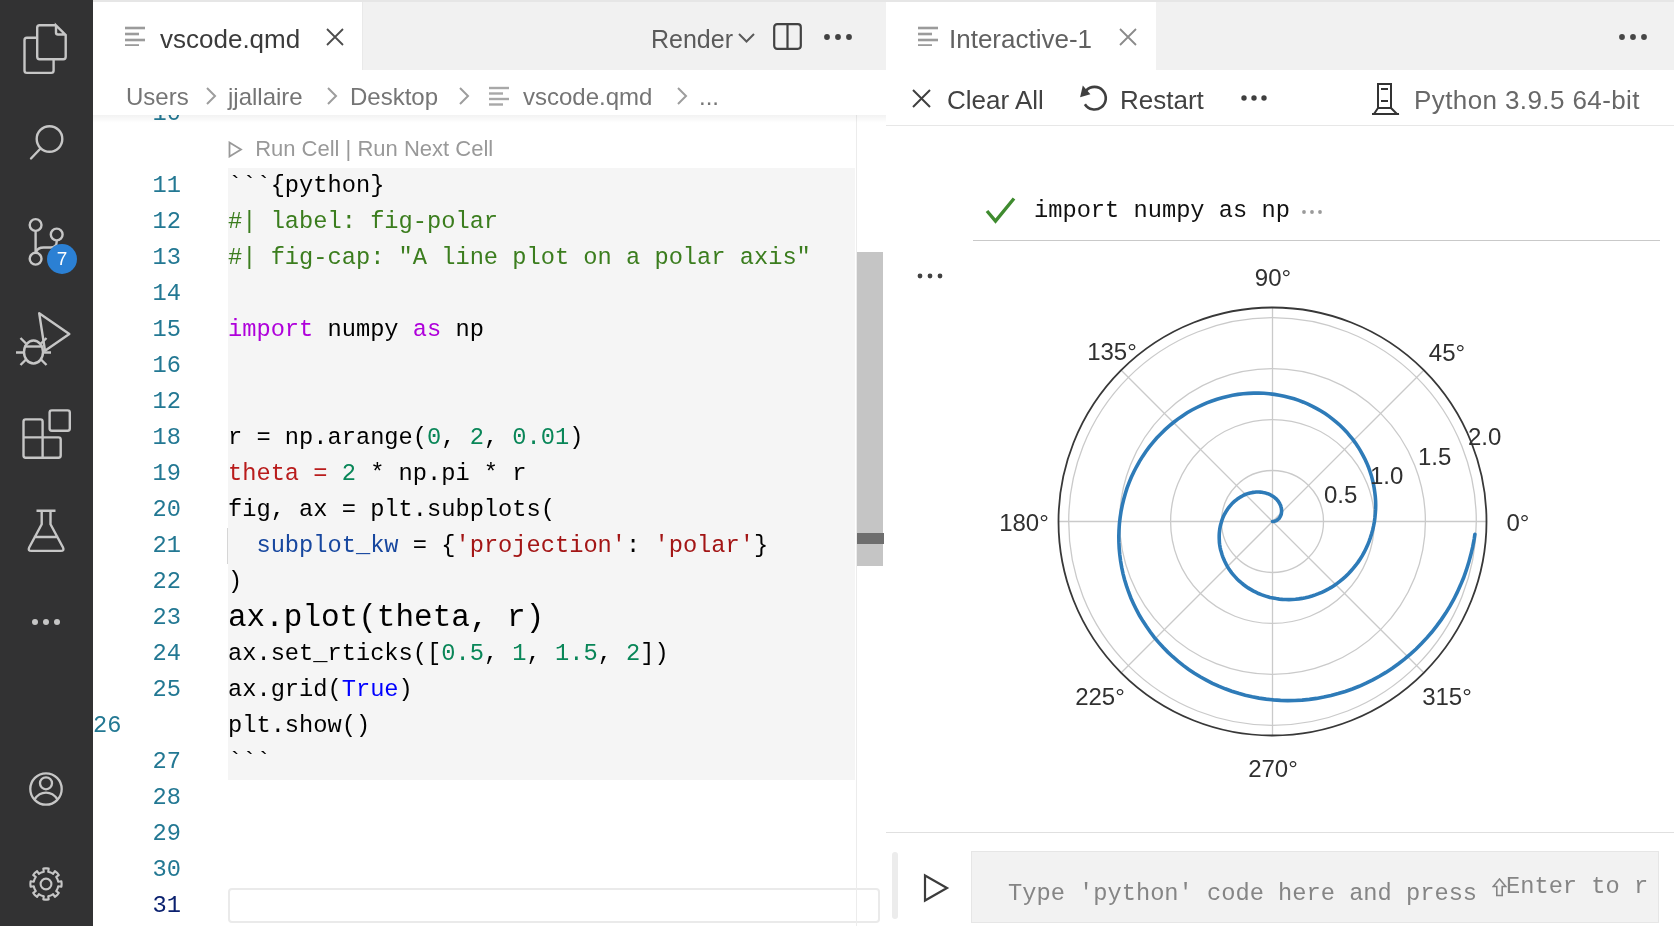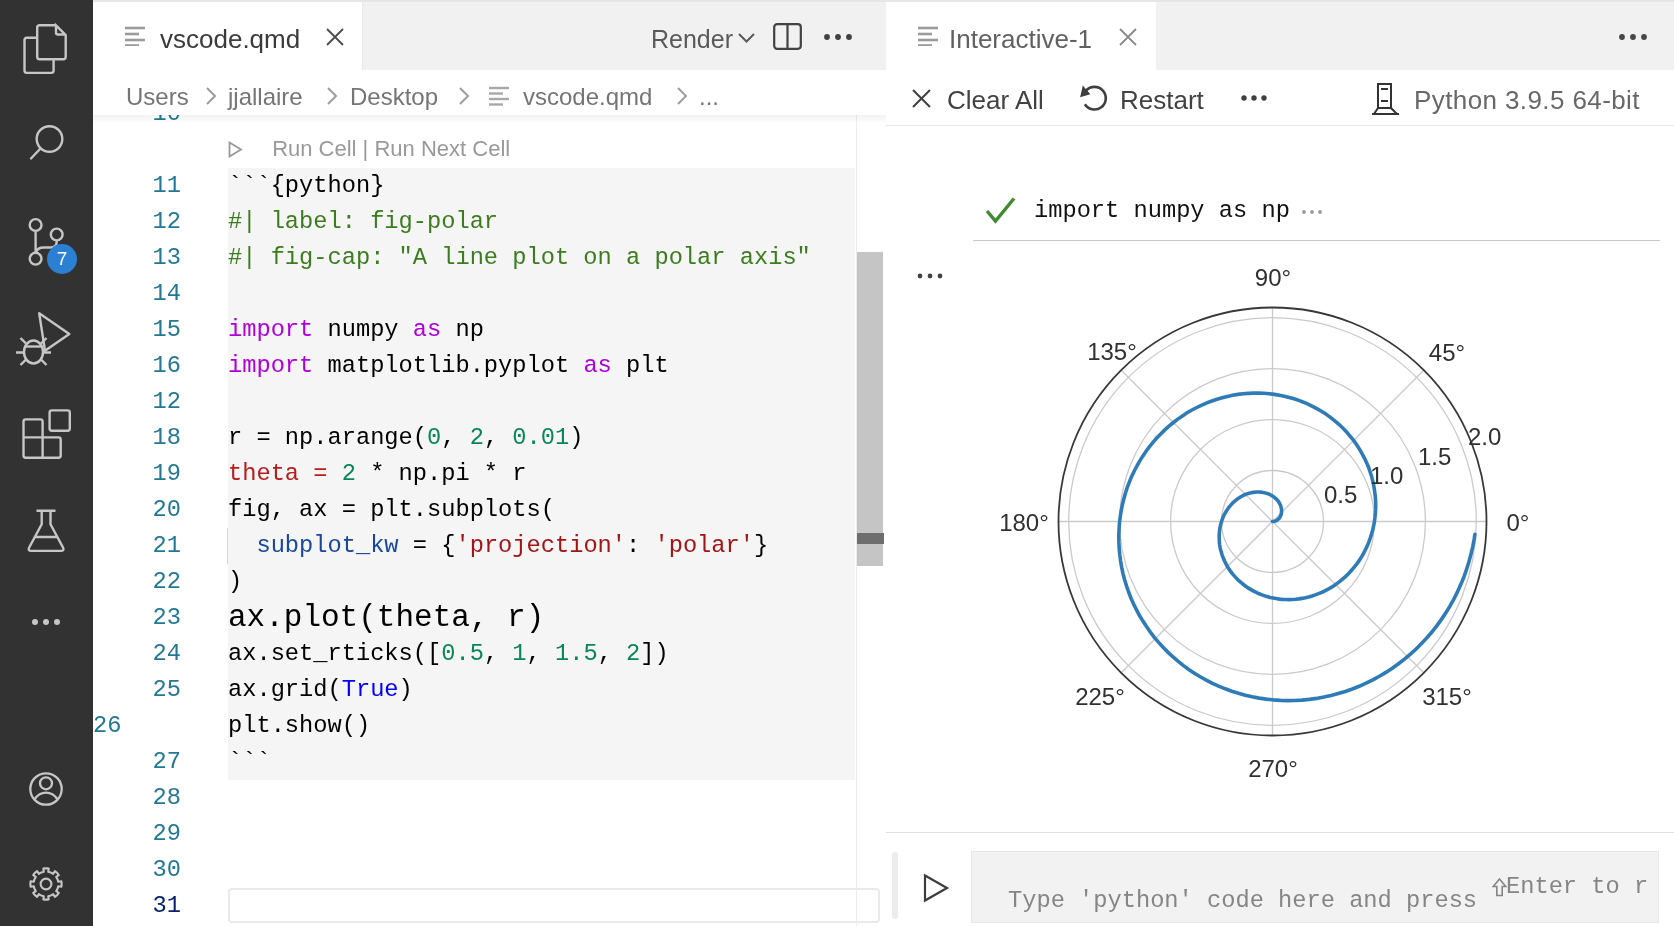--- a/index.html
+++ b/index.html
@@ -96,21 +96,20 @@
     <div style="position:absolute;left:0;top:53px;width:88px;height:36px;line-height:36px;text-align:right;color:#237893;font-family:'Liberation Mono',monospace;font-size:23.7px">11</div>
     <div style="position:absolute;left:135px;top:53px;height:36px;line-height:36px;white-space:pre;font-family:'Liberation Mono',monospace;font-size:23.7px"><span style="color:#000">```{python}</span></div>
     <div style="position:absolute;left:0;top:89px;width:88px;height:36px;line-height:36px;text-align:right;color:#237893;font-family:'Liberation Mono',monospace;font-size:23.7px">12</div>
     <div style="position:absolute;left:135px;top:89px;height:36px;line-height:36px;white-space:pre;font-family:'Liberation Mono',monospace;font-size:23.7px"><span style="color:#3b7d1e">#| label: fig-polar</span></div>
     <div style="position:absolute;left:0;top:125px;width:88px;height:36px;line-height:36px;text-align:right;color:#237893;font-family:'Liberation Mono',monospace;font-size:23.7px">13</div>
     <div style="position:absolute;left:135px;top:125px;height:36px;line-height:36px;white-space:pre;font-family:'Liberation Mono',monospace;font-size:23.7px"><span style="color:#3b7d1e">#| fig-cap: "A line plot on a polar axis"</span></div>
     <div style="position:absolute;left:0;top:161px;width:88px;height:36px;line-height:36px;text-align:right;color:#237893;font-family:'Liberation Mono',monospace;font-size:23.7px">14</div>
     <div style="position:absolute;left:0;top:197px;width:88px;height:36px;line-height:36px;text-align:right;color:#237893;font-family:'Liberation Mono',monospace;font-size:23.7px">15</div>
     <div style="position:absolute;left:135px;top:197px;height:36px;line-height:36px;white-space:pre;font-family:'Liberation Mono',monospace;font-size:23.7px"><span style="color:#AF00DB">import</span><span style="color:#000"> numpy </span><span style="color:#AF00DB">as</span><span style="color:#000"> np</span></div>
     <div style="position:absolute;left:0;top:233px;width:88px;height:36px;line-height:36px;text-align:right;color:#237893;font-family:'Liberation Mono',monospace;font-size:23.7px">16</div>
-    <div style="position:absolute;left:135px;top:233px;height:36px;line-height:36px;white-space:pre;font-family:'Liberation Mono',monospace;font-size:23.7px"><span style="color:#AF00DB">import</span><span style="color:#000"> matplotlib.pyplot </span><span style="color:#AF00DB">as</span><span style="color:#000"> plt</span></div>
     <div style="position:absolute;left:0;top:269px;width:88px;height:36px;line-height:36px;text-align:right;color:#237893;font-family:'Liberation Mono',monospace;font-size:23.7px">12</div>
     <div style="position:absolute;left:0;top:305px;width:88px;height:36px;line-height:36px;text-align:right;color:#237893;font-family:'Liberation Mono',monospace;font-size:23.7px">18</div>
     <div style="position:absolute;left:135px;top:305px;height:36px;line-height:36px;white-space:pre;font-family:'Liberation Mono',monospace;font-size:23.7px"><span style="color:#000">r = np.arange(</span><span style="color:#098658">0</span><span style="color:#000">, </span><span style="color:#098658">2</span><span style="color:#000">, </span><span style="color:#098658">0.01</span><span style="color:#000">)</span></div>
     <div style="position:absolute;left:0;top:341px;width:88px;height:36px;line-height:36px;text-align:right;color:#237893;font-family:'Liberation Mono',monospace;font-size:23.7px">19</div>
     <div style="position:absolute;left:135px;top:341px;height:36px;line-height:36px;white-space:pre;font-family:'Liberation Mono',monospace;font-size:23.7px"><span style="color:#b91c1c">theta = </span><span style="color:#098658">2</span><span style="color:#000"> * np.pi * r</span></div>
     <div style="position:absolute;left:0;top:377px;width:88px;height:36px;line-height:36px;text-align:right;color:#237893;font-family:'Liberation Mono',monospace;font-size:23.7px">20</div>
     <div style="position:absolute;left:135px;top:377px;height:36px;line-height:36px;white-space:pre;font-family:'Liberation Mono',monospace;font-size:23.7px"><span style="color:#000">fig, ax = plt.subplots(</span></div>
     <div style="position:absolute;left:0;top:413px;width:88px;height:36px;line-height:36px;text-align:right;color:#237893;font-family:'Liberation Mono',monospace;font-size:23.7px">21</div>
     <div style="position:absolute;left:135px;top:413px;height:36px;line-height:36px;white-space:pre;font-family:'Liberation Mono',monospace;font-size:23.7px"><span style="color:#000">  </span><span style="color:#17479f">subplot_kw</span><span style="color:#000"> = {</span><span style="color:#A31515">'projection'</span><span style="color:#000">: </span><span style="color:#A31515">'polar'</span><span style="color:#000">}</span></div>
     <div style="position:absolute;left:0;top:449px;width:88px;height:36px;line-height:36px;text-align:right;color:#237893;font-family:'Liberation Mono',monospace;font-size:23.7px">22</div>
@@ -126,21 +125,21 @@
     <div style="position:absolute;left:0;top:629px;width:88px;height:36px;line-height:36px;text-align:right;color:#237893;font-family:'Liberation Mono',monospace;font-size:23.7px">27</div>
     <div style="position:absolute;left:135px;top:629px;height:36px;line-height:36px;white-space:pre;font-family:'Liberation Mono',monospace;font-size:23.7px"><span style="color:#000">```</span></div>
     <div style="position:absolute;left:0;top:665px;width:88px;height:36px;line-height:36px;text-align:right;color:#237893;font-family:'Liberation Mono',monospace;font-size:23.7px">28</div>
     <div style="position:absolute;left:0;top:701px;width:88px;height:36px;line-height:36px;text-align:right;color:#237893;font-family:'Liberation Mono',monospace;font-size:23.7px">29</div>
     <div style="position:absolute;left:0;top:737px;width:88px;height:36px;line-height:36px;text-align:right;color:#237893;font-family:'Liberation Mono',monospace;font-size:23.7px">30</div>
     <div style="position:absolute;left:0;top:773px;width:88px;height:36px;line-height:36px;text-align:right;color:#0b216f;font-family:'Liberation Mono',monospace;font-size:23.7px">31</div>
   <div class="abs" style="left:135px;top:16px;height:36px;line-height:36px;color:#999;font-size:22px">
     <svg width="15" height="17" viewBox="0 0 15 17" fill="none" stroke="#999" stroke-width="1.8" style="vertical-align:-2px">
         <path d="M1.5,1.5 L13,8.5 L1.5,15.5 Z"></path>
       </svg>
-    <span style="margin-left:23px">Run Cell | Run Next Cell</span>
+    <span style="margin-left:6px">Run Cell | Run Next Cell</span>
   </div>
   <div class="abs" style="left:135px;top:773px;width:652px;height:35px;border:2px solid #eaeaea;border-radius:4px"></div>
   <div class="abs" style="left:763px;top:0;width:1px;height:811px;background:#ececec"></div>
   <div class="abs" style="left:764px;top:137px;width:26px;height:314px;background:#c5c5c5"></div>
   <div class="abs" style="left:764px;top:418px;width:27px;height:11px;background:#6e6e6e"></div>
 </div>
 <div class="abs" style="left:93px;top:115px;width:793px;height:8px;background:linear-gradient(rgba(0,0,0,0.05),rgba(0,0,0,0))"></div>
 
 <div class="abs" style="left:886px;top:0;width:788px;height:70px;background:#f1f1f1;border-top:2px solid #e6e6e6"></div>
 <div class="abs" style="left:886px;top:2px;width:270px;height:68px;background:#fff"></div>
@@ -231,18 +230,18 @@
       <text x="1468" y="436" text-anchor="start" dominant-baseline="central">2.0</text>
     </g>
 </svg>
 
 <div class="abs" style="left:886px;top:832px;width:788px;height:1px;background:#e0e0e0"></div>
 <div class="abs" style="left:892px;top:852px;width:6px;height:67px;background:#ececec;border-radius:3px"></div>
 <svg class="abs" style="left:921px;top:873px" width="30" height="30" viewBox="0 0 30 30" fill="none" stroke="#3c3c3c" stroke-width="2.2">
     <path d="M4,2.5 L26,15 L4,27.5 Z"></path>
   </svg>
 <div class="abs" style="left:971px;top:851px;width:688px;height:72px;background:#f2f2f2;border:1px solid #e6e6e6;overflow:hidden">
-<div class="abs" style="left:36px;top:31px;height:36px;line-height:36px;color:#858585;white-space:pre;font-family:'Liberation Mono',monospace;font-size:23.7px">Type 'python' code here and press </div>
+<div class="abs" style="left:36px;top:24px;height:36px;line-height:36px;color:#858585;white-space:pre;font-family:'Liberation Mono',monospace;font-size:23.7px">Type 'python' code here and press </div>
 <div class="abs" style="left:534px;top:17px;height:36px;line-height:36px;color:#858585;white-space:pre;font-family:'Liberation Mono',monospace;font-size:23.7px">Enter to r</div>
 <svg class="abs" style="left:520px;top:26px" width="15" height="19" viewBox="0 0 15 19" fill="none" stroke="#858585" stroke-width="1.6">
       <path d="M7.5,1 L13.8,8.5 H10.2 V17.5 H4.8 V8.5 H1.2 Z"></path>
     </svg>
 </div>
 
 </body></html>

